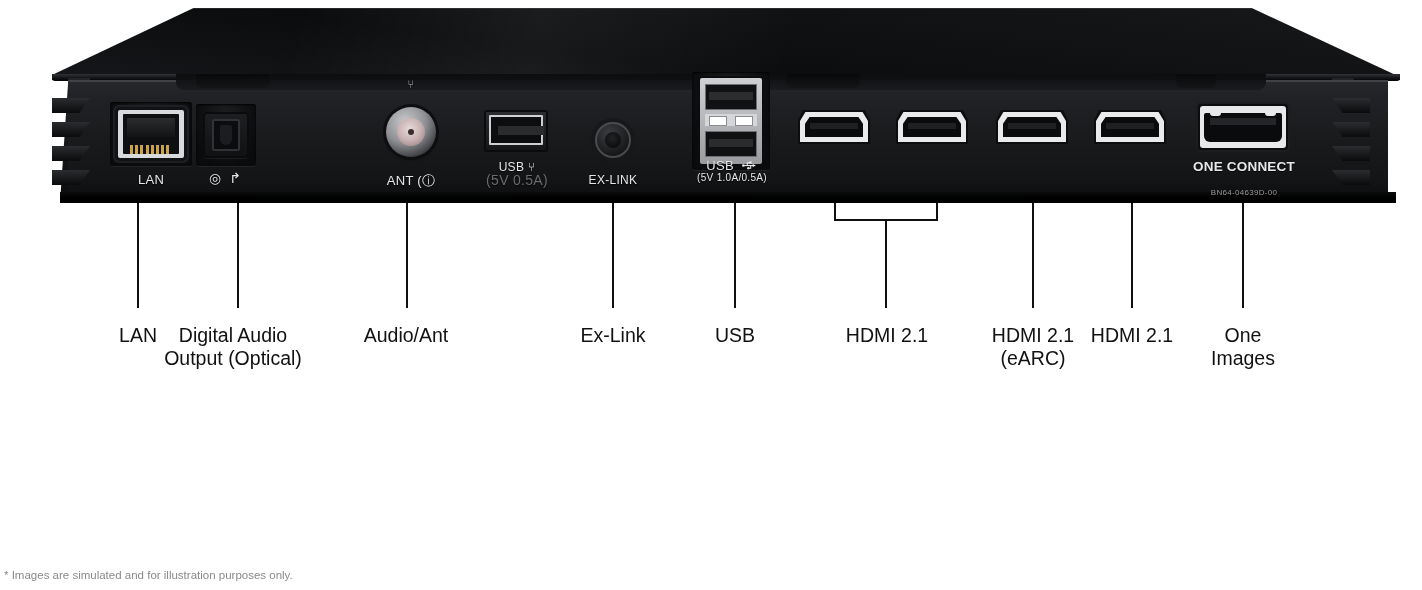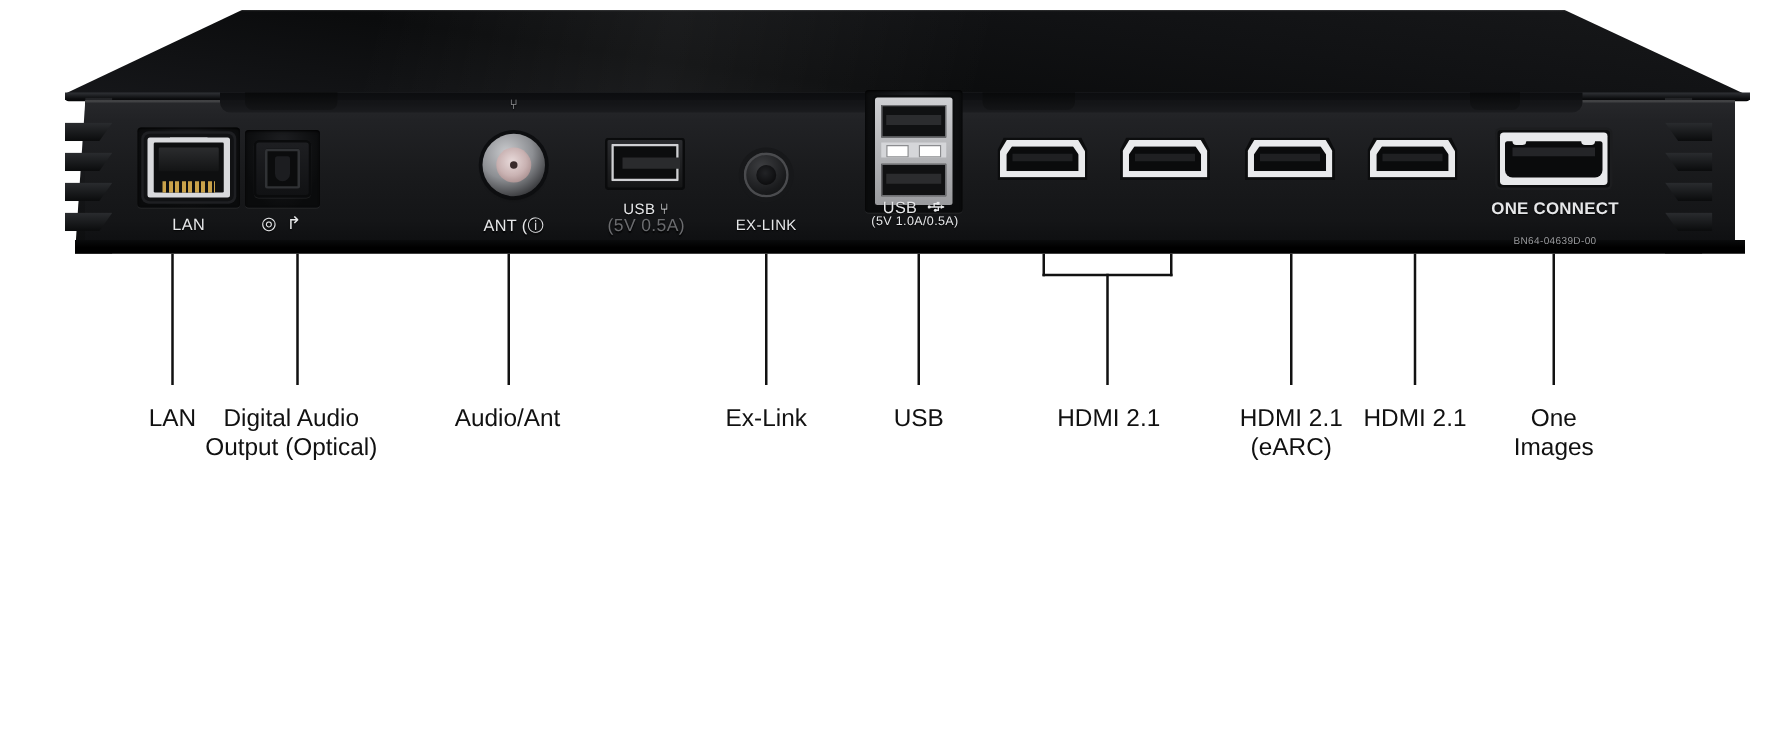--- a/index.html
+++ b/index.html
@@ -409,13 +409,14 @@
     <div class="callout" style="left:543px;top:324px;width:140px;">Ex-Link</div>
     <div class="callout" style="left:675px;top:324px;width:120px;">USB</div>
     <div class="callout" style="left:817px;top:324px;width:140px;">HDMI 2.1</div>
     <div class="callout" style="left:963px;top:324px;width:140px;">HDMI 2.1
 (eARC)</div>
     <div class="callout" style="left:1062px;top:324px;width:140px;">HDMI 2.1</div>
     <div class="callout" style="left:1183px;top:324px;width:120px;">One
 Images</div>
   </div>
 
+  <div class="footnote">* Images are simulated and for illustration purposes only.</div>
 </div>
 
 </body></html>

